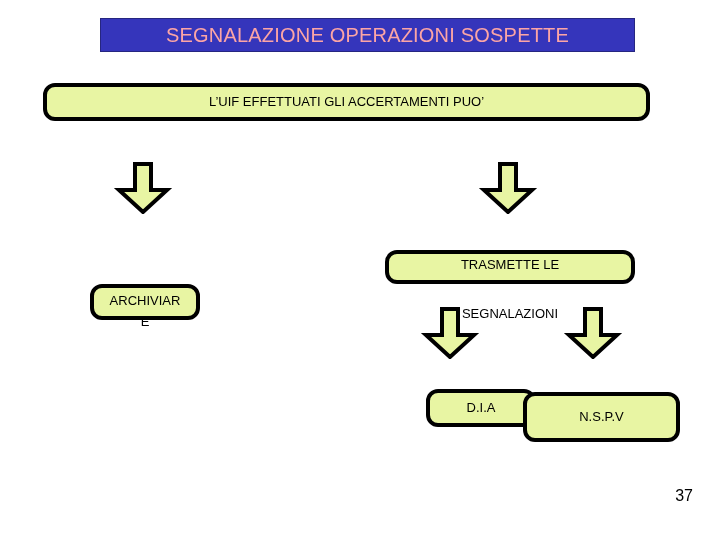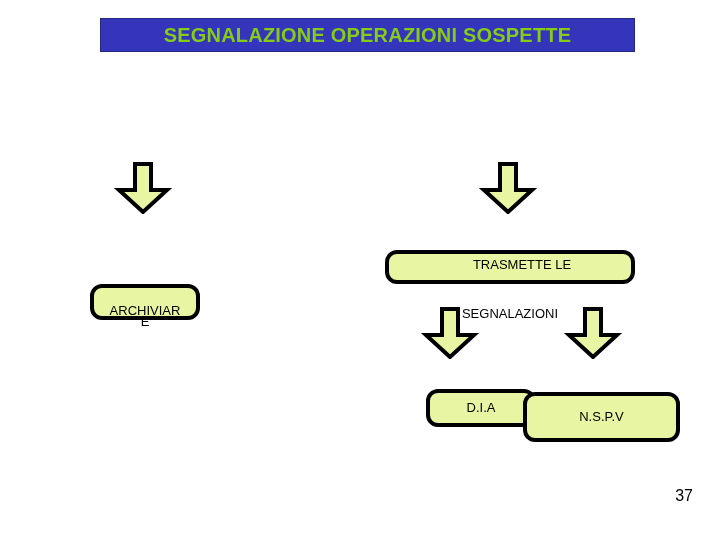--- a/index.html
+++ b/index.html
@@ -28,23 +28,23 @@
     width: 535px;
     height: 34px;
     background: #3535bb;
     border: 1px solid #262680;
     box-sizing: border-box;
     display: flex;
     align-items: center;
     justify-content: center;
   }
   .title-banner span {
-    color: #84cc16;
+    color: #fca5a5;
     font-size: 20px;
-    font-weight: bold;
+    font-weight: normal;
     letter-spacing: 0.2px;
     white-space: nowrap;
   }
 
   
   .rbox {
     position: absolute;
     background: #e8f5a3;
     border: 4px solid #000000;
     border-radius: 12px;
@@ -106,36 +106,39 @@
 </style>
 </head>
 <body>
 
 <div id="slide">
 
   <div class="title-banner">
     <span>SEGNALAZIONE OPERAZIONI SOSPETTE</span>
   </div>
 
+  <div class="rbox" id="box-uif">
+    <div class="label centered">L’UIF EFFETTUATI GLI ACCERTAMENTI PUO’</div>
+  </div>
 
   <svg class="arrow-down" id="arrow-left-top" width="60" height="52" viewBox="0 0 60 52">
     <polygon points="22,2 38,2 38,28 54,28 30,50 6,28 22,28" fill="#e8f5a3" stroke="#000000" stroke-width="4" stroke-linejoin="miter"></polygon>
   </svg>
 
   <svg class="arrow-down" id="arrow-right-top" width="60" height="52" viewBox="0 0 60 52">
     <polygon points="22,2 38,2 38,28 54,28 30,50 6,28 22,28" fill="#e8f5a3" stroke="#000000" stroke-width="4" stroke-linejoin="miter"></polygon>
   </svg>
 
   <div class="rbox" id="box-trasmette">
-    <div class="label" style="top:2px;padding-left:12px;">TRASMETTE LE</div>
+    <div class="label" style="top:2px;">TRASMETTE LE</div>
   </div>
   <div class="overflow-label" style="left:385px; top:272px; width:250px;margin-top:33px;">SEGNALAZIONI</div>
 
   <div class="rbox" id="box-archiviare">
-    <div class="label" style="top:14px;">ARCHIVIAR</div>
+    <div class="label" style="top:4px;">ARCHIVIAR</div>
   </div>
   <div class="overflow-label" style="left:90px; top:313px; width:110px;">E</div>
 
   <svg class="arrow-down" id="arrow-dia" width="60" height="52" viewBox="0 0 60 52">
     <polygon points="22,2 38,2 38,28 54,28 30,50 6,28 22,28" fill="#e8f5a3" stroke="#000000" stroke-width="4" stroke-linejoin="miter"></polygon>
   </svg>
 
   <svg class="arrow-down" id="arrow-nspv" width="60" height="52" viewBox="0 0 60 52">
     <polygon points="22,2 38,2 38,28 54,28 30,50 6,28 22,28" fill="#e8f5a3" stroke="#000000" stroke-width="4" stroke-linejoin="miter"></polygon>
   </svg>

